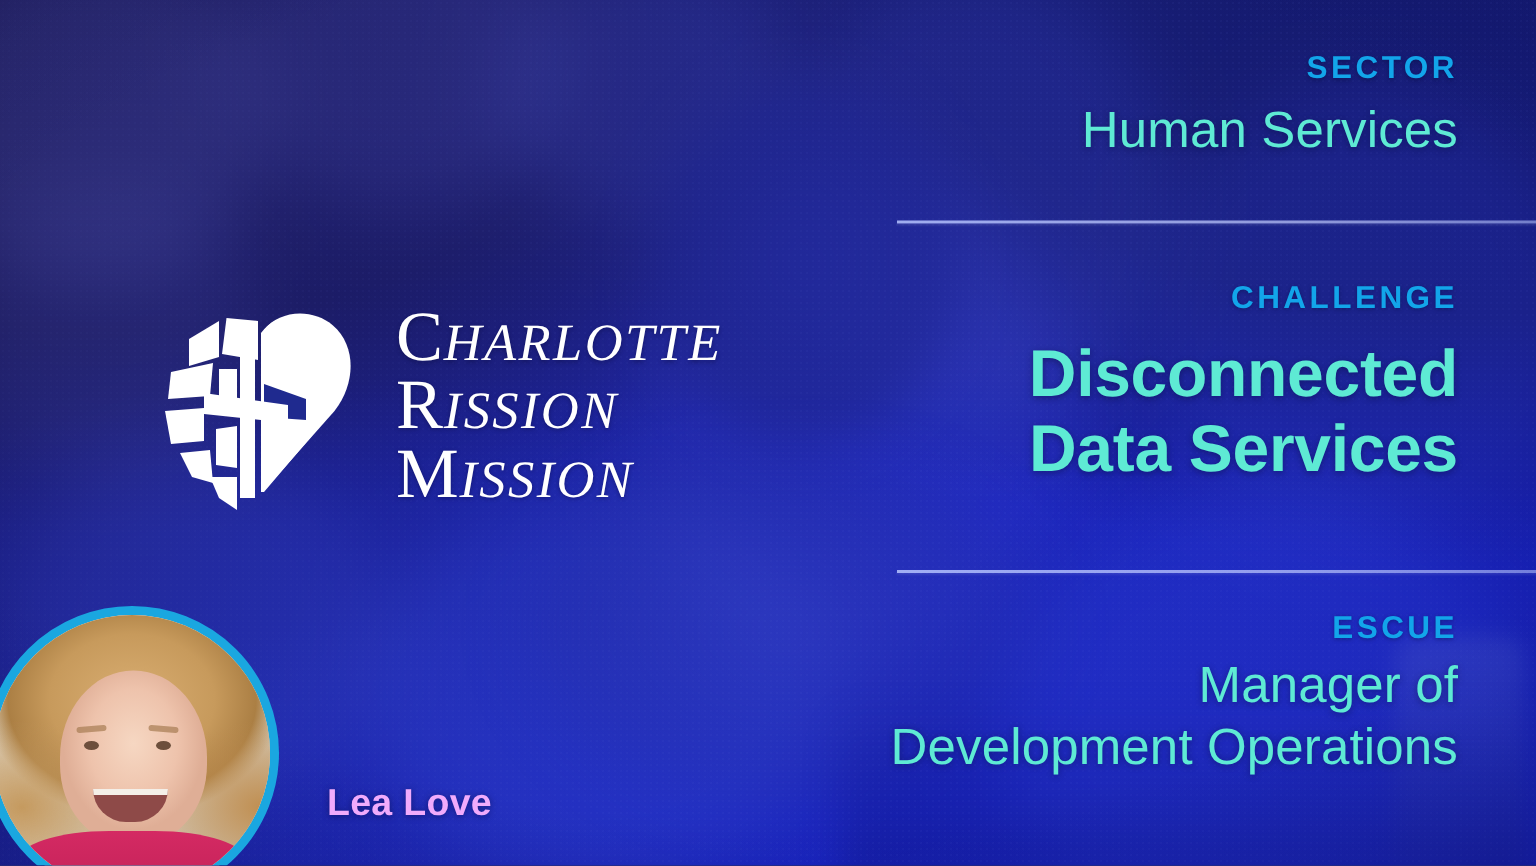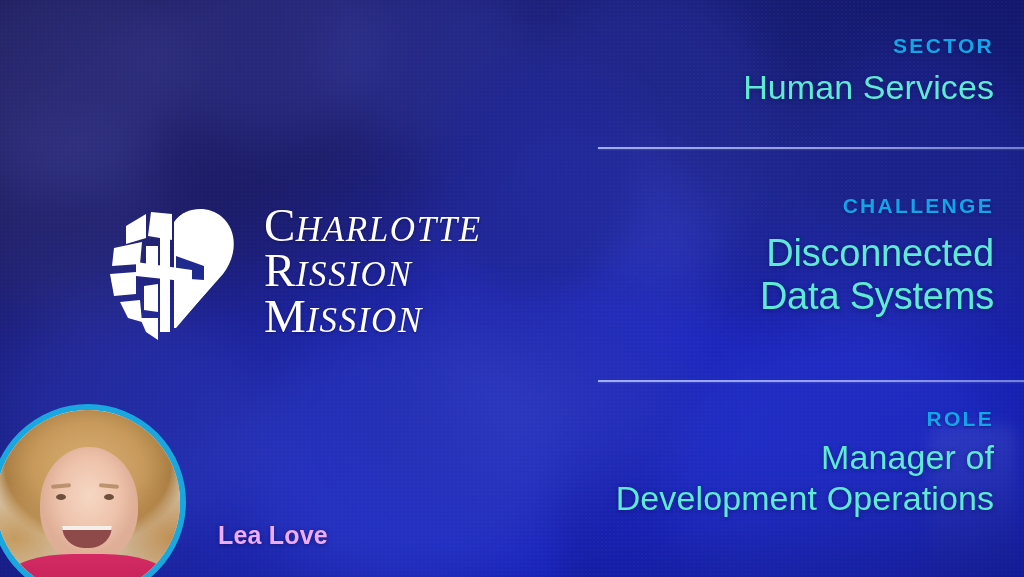--- a/index.html
+++ b/index.html
@@ -139,21 +139,21 @@
   }
   .person-name{
     position:absolute; left:218px; top:521px;
     color:#f0abfc; font-size:25px; font-weight:bold; letter-spacing:.2px;
     text-shadow:0 1px 4px rgba(8,10,60,.5);
   }
 
   
   .info{
     position:absolute; right:0; top:0; width:454px; height:577px;
-    padding-right:30px;
+    padding-right:52px;
     display:flex; flex-direction:column;
     text-align:right;
   }
   .info-block{
     position:relative;
     display:flex; flex-direction:column; justify-content:center;
     align-items:flex-end;
   }
   .blk-sector    { height:147px; padding-bottom:6px; }
   .blk-challenge { height:217px; }
@@ -173,21 +173,21 @@
     font-weight:bold;
     letter-spacing:2.3px;
     text-shadow:0 1px 3px rgba(6,10,60,.45);
   }
   .value{
     color:#5eead4;
     text-shadow:0 1px 5px rgba(8,12,60,.45);
     white-space:nowrap;
   }
   .value-sector{ font-size:34px; font-weight:normal; margin-top:10px; letter-spacing:.1px; }
-  .value-challenge{ font-size:38px; font-weight:normal; margin-top:14px; line-height:1.12; letter-spacing:-.2px; }
+  .value-challenge{ font-size:44px; font-weight:bold; margin-top:14px; line-height:1.12; letter-spacing:-.2px; }
   .value-role{ font-size:34px; font-weight:normal; margin-top:6px; line-height:1.18; letter-spacing:.1px; }
 </style>
 </head>
 <body>
 
 <div class="card">
 
   <div class="bg">
     <div class="bg-base"></div>
     <div class="blob b1"></div>
@@ -261,26 +261,26 @@
 
     <div class="info-block blk-sector">
       <div class="eyebrow">SECTOR</div>
       <div class="value value-sector">Human Services</div>
     </div>
 
     <div class="info-block blk-challenge">
       <div class="eyebrow">CHALLENGE</div>
       <div class="value value-challenge">
         <div>Disconnected</div>
-        <div>Data Systems</div>
+        <div>Data Services</div>
       </div>
     </div>
 
     <div class="info-block blk-role">
-      <div class="eyebrow">ROLE</div>
+      <div class="eyebrow">ESCUE</div>
       <div class="value value-role">
         <div>Manager of</div>
         <div>Development Operations</div>
       </div>
     </div>
 
     <div class="divider d1"></div>
     <div class="divider d2"></div>
   </div>
 

